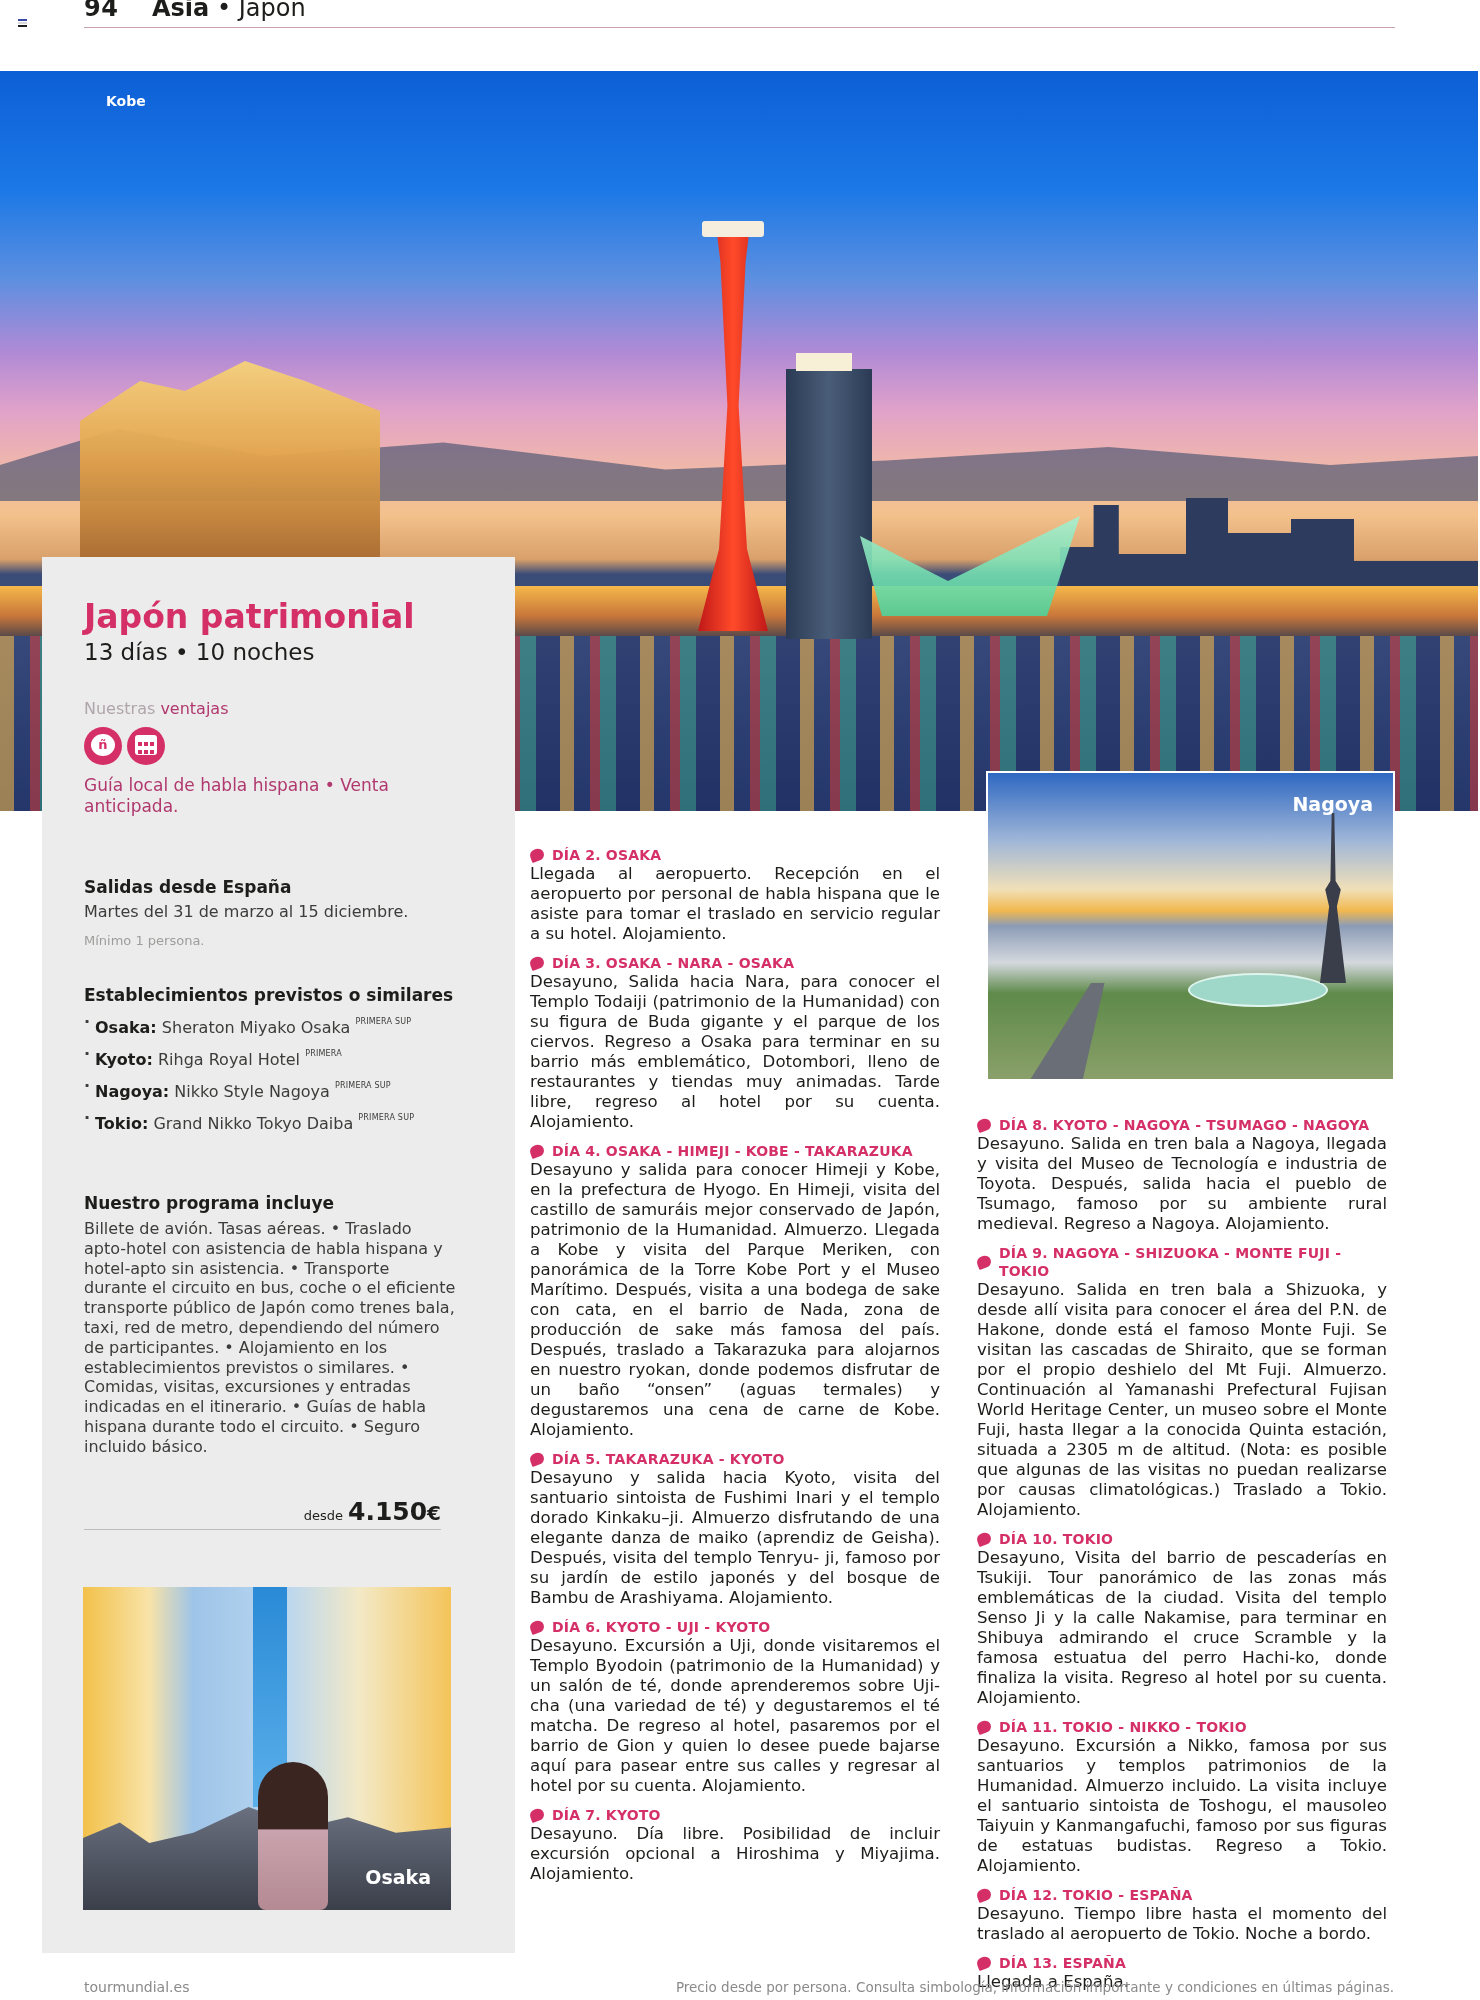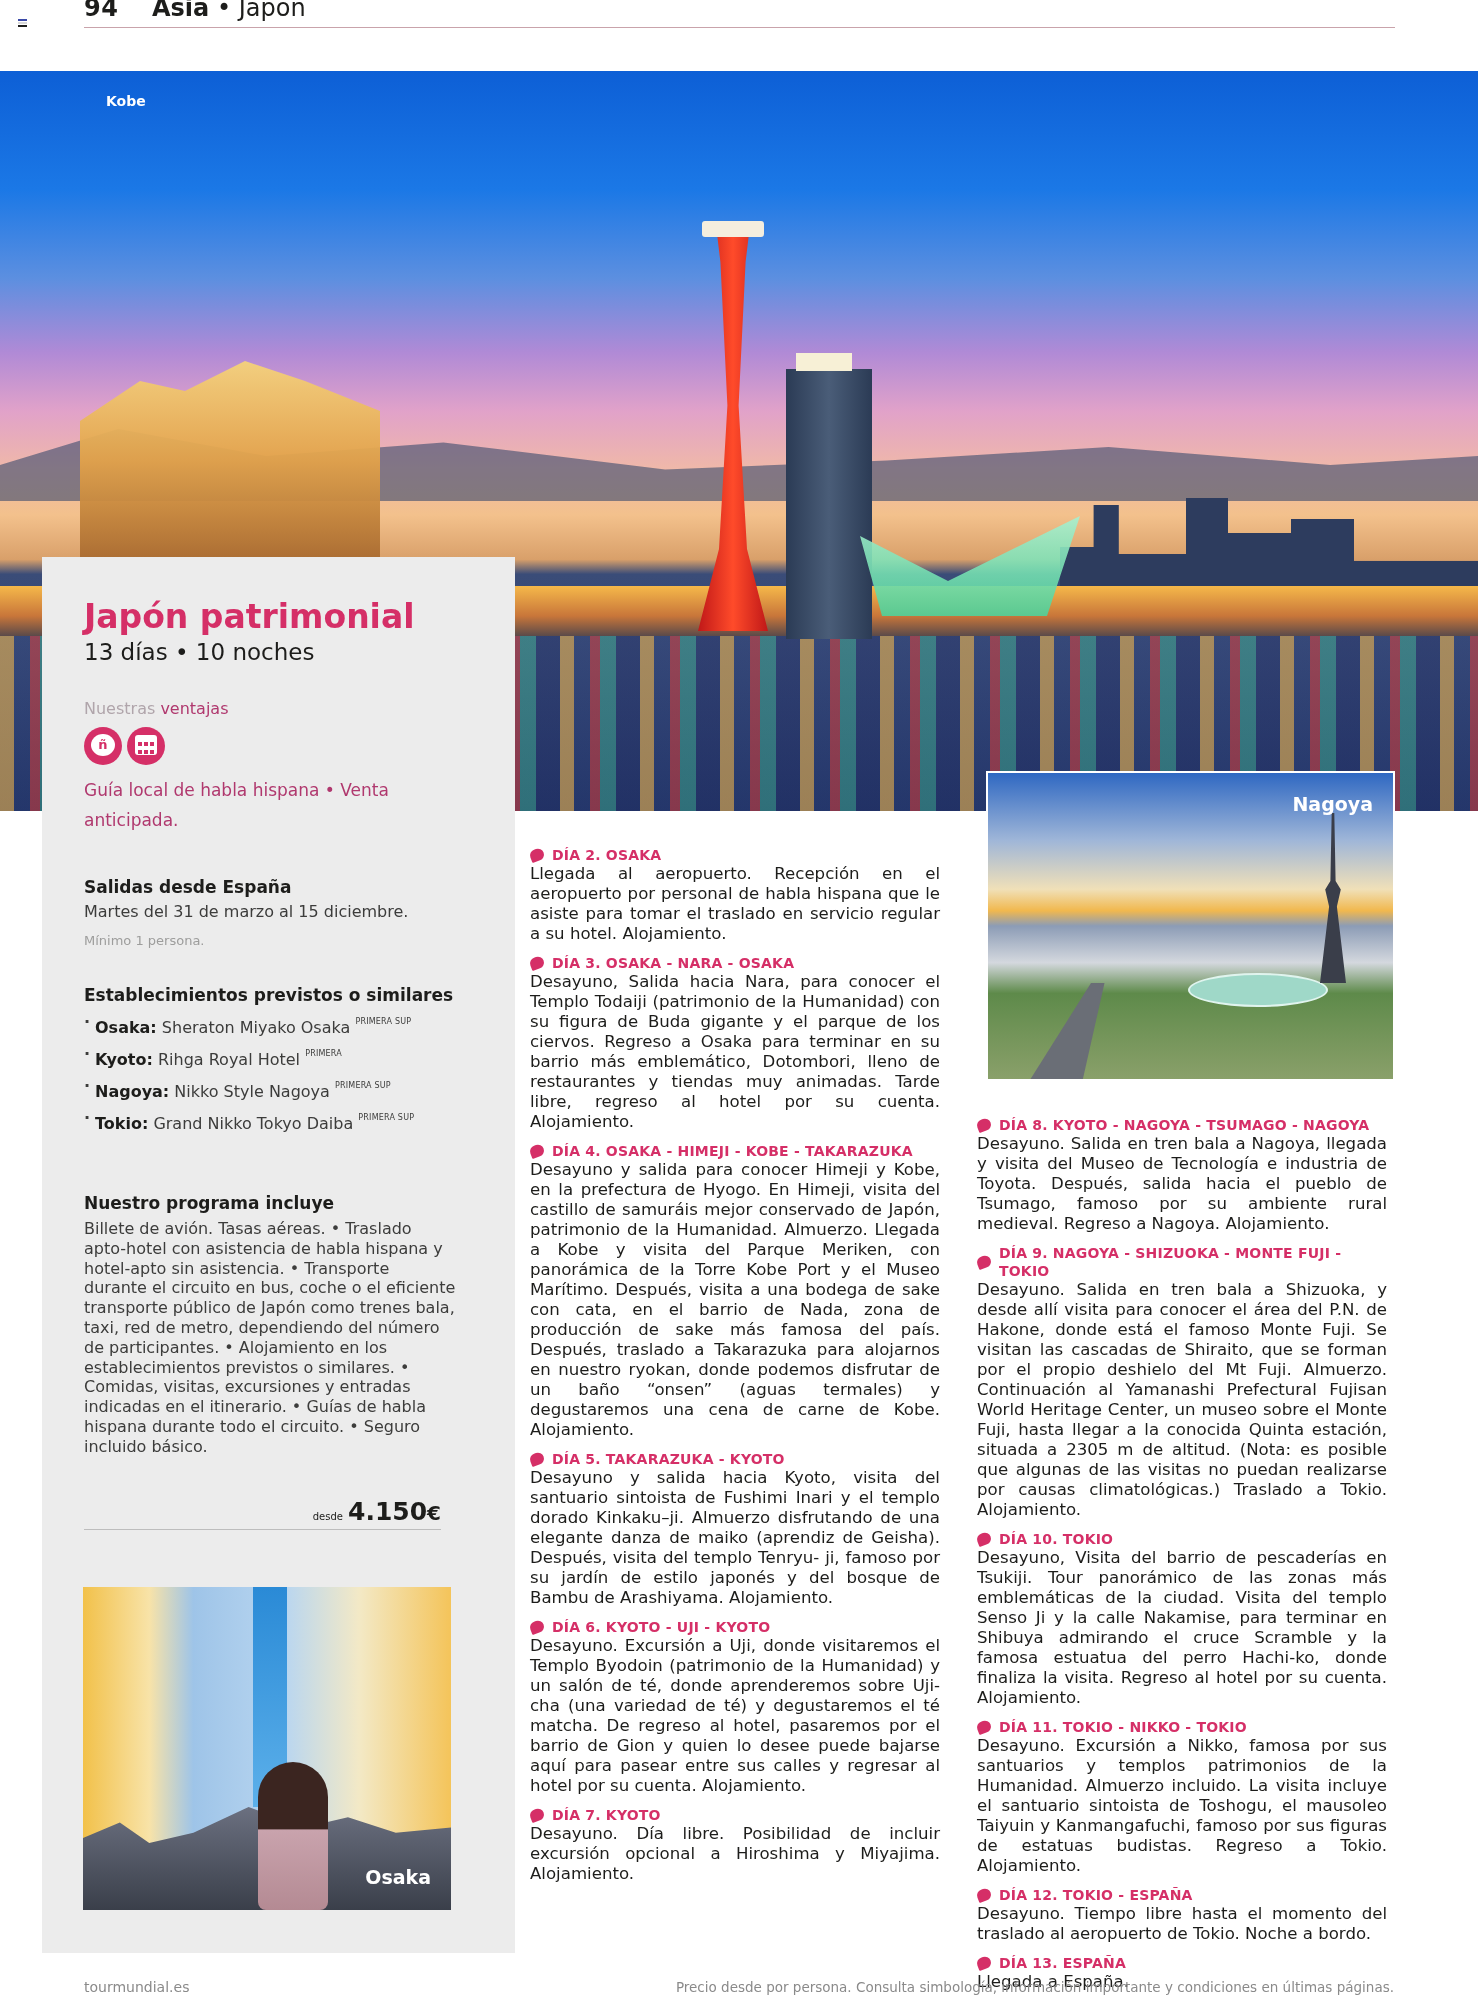--- a/index.html
+++ b/index.html
@@ -33,33 +33,33 @@
   .panel { position: absolute; left: 42px; top: 557px; width: 473px; height: 1396px; background: #ececec; }
   .panel .title { position: absolute; left: 42px; top: 40px; font-size: 33px; font-weight: bold; color: #d52f67; }
   .panel .subtitle { position: absolute; left: 42px; top: 82px; font-size: 23px; color: #1d1d1b; }
   .panel .adv-head { position: absolute; left: 42px; top: 142px; font-size: 16px; color: #b0a5ab; }
   .panel .adv-head span:last-child { color: #b0386e; margin-top: 24px; }
   .adv-icons { position: absolute; left: 42px; top: 170px; display: flex; gap: 5px; }
   .adv-icon { width: 38px; height: 38px; border-radius: 50%; background: #d52f67; position: relative; }
   .adv-icon .inner { position: absolute; left: 7px; top: 7px; width: 24px; height: 22px; background: #fff; border-radius: 50%; color: #d52f67; font-size: 13px; font-weight: bold; text-align: center; line-height: 22px; }
   .adv-icon .cal { position: absolute; left: 8px; top: 8px; width: 22px; height: 20px; background: #fff; border-radius: 3px; display: grid; grid-template-columns: repeat(3,4px); gap: 2px; padding: 7px 0 0 3px; }
   .adv-icon .cal i { width: 4px; height: 4px; background: #d52f67; }
-  .panel .adv-text { position: absolute; left: 42px; top: 218px; width: 330px; font-size: 17px; color: #b0386e; line-height: 30px; }
+  .panel .adv-text { position: absolute; left: 42px; top: 218px; width: 330px; font-size: 17px; color: #b0386e; line-height: 21px; }
 
   .sec-title { position: absolute; left: 42px; font-size: 17px; font-weight: bold; color: #1d1d1b; }
   .sec-text { position: absolute; left: 42px; font-size: 16px; color: #3c3c3b; line-height: 20px; }
   .small-grey { position: absolute; left: 42px; font-size: 13px; color: #9d9d9c; }
   .hotels { position: absolute; left: 42px; top: 455px; width: 390px; list-style: none; font-size: 16px; color: #3c3c3b; }
   .hotels li { position: relative; padding-left: 11px; line-height: 20px; margin-bottom: 6px; }
   .hotels li::before { content: "·"; position: absolute; left: 0; top: 0; font-weight: bold; }
   .hotels b { color: #1d1d1b; }
   .hotels sup { font-size: 8px; color: #3c3c3b; vertical-align: 9px; letter-spacing: 0.2px; }
   .includes { top: 662px; width: 372px; font-size: 16px; line-height: 19.8px; }
   .price { position: absolute; left: 42px; top: 940px; width: 357px; text-align: right; border-bottom: 1px solid #bdbdbd; padding-bottom: 3px; }
-  .price .desde { font-size: 10px; color: #1d1d1b; }
+  .price .desde { font-size: 13px; color: #1d1d1b; }
   .price .amount { font-size: 25px; font-weight: bold; color: #1d1d1b; }
   .price .cur { font-size: 20px; }
 
   .photo { position: absolute; overflow: hidden; }
   .photo .cap { position: absolute; color: #fff; font-weight: bold; font-size: 19px; }
   .osaka { left: 83px; top: 1587px; width: 368px; height: 323px;
            background: linear-gradient(90deg,#f2c14a 0%,#f8e3a8 18%,#9ec4e8 30%,#b9d6f0 55%,#f3e9c6 75%,#f4c45a 100%); }
   .osaka .tw { position: absolute; left: 170px; top: 0; width: 34px; height: 220px; background: linear-gradient(180deg,#2a8ad6,#5cb0ea); }
   .osaka .crowd { position: absolute; left: 0; top: 220px; width: 368px; height: 103px; background: linear-gradient(180deg,#6b7080,#3a3f4a); clip-path: polygon(0 30%,10% 15%,18% 35%,30% 25%,45% 0,60% 20%,72% 10%,85% 25%,100% 20%,100% 100%,0 100%); }
   .osaka .person { position: absolute; left: 175px; top: 175px; width: 70px; height: 148px; background: linear-gradient(180deg,#3b2520 0%,#3b2520 45%,#c9a3ad 46%,#b48a93 100%); border-radius: 35px 35px 8px 8px; }

